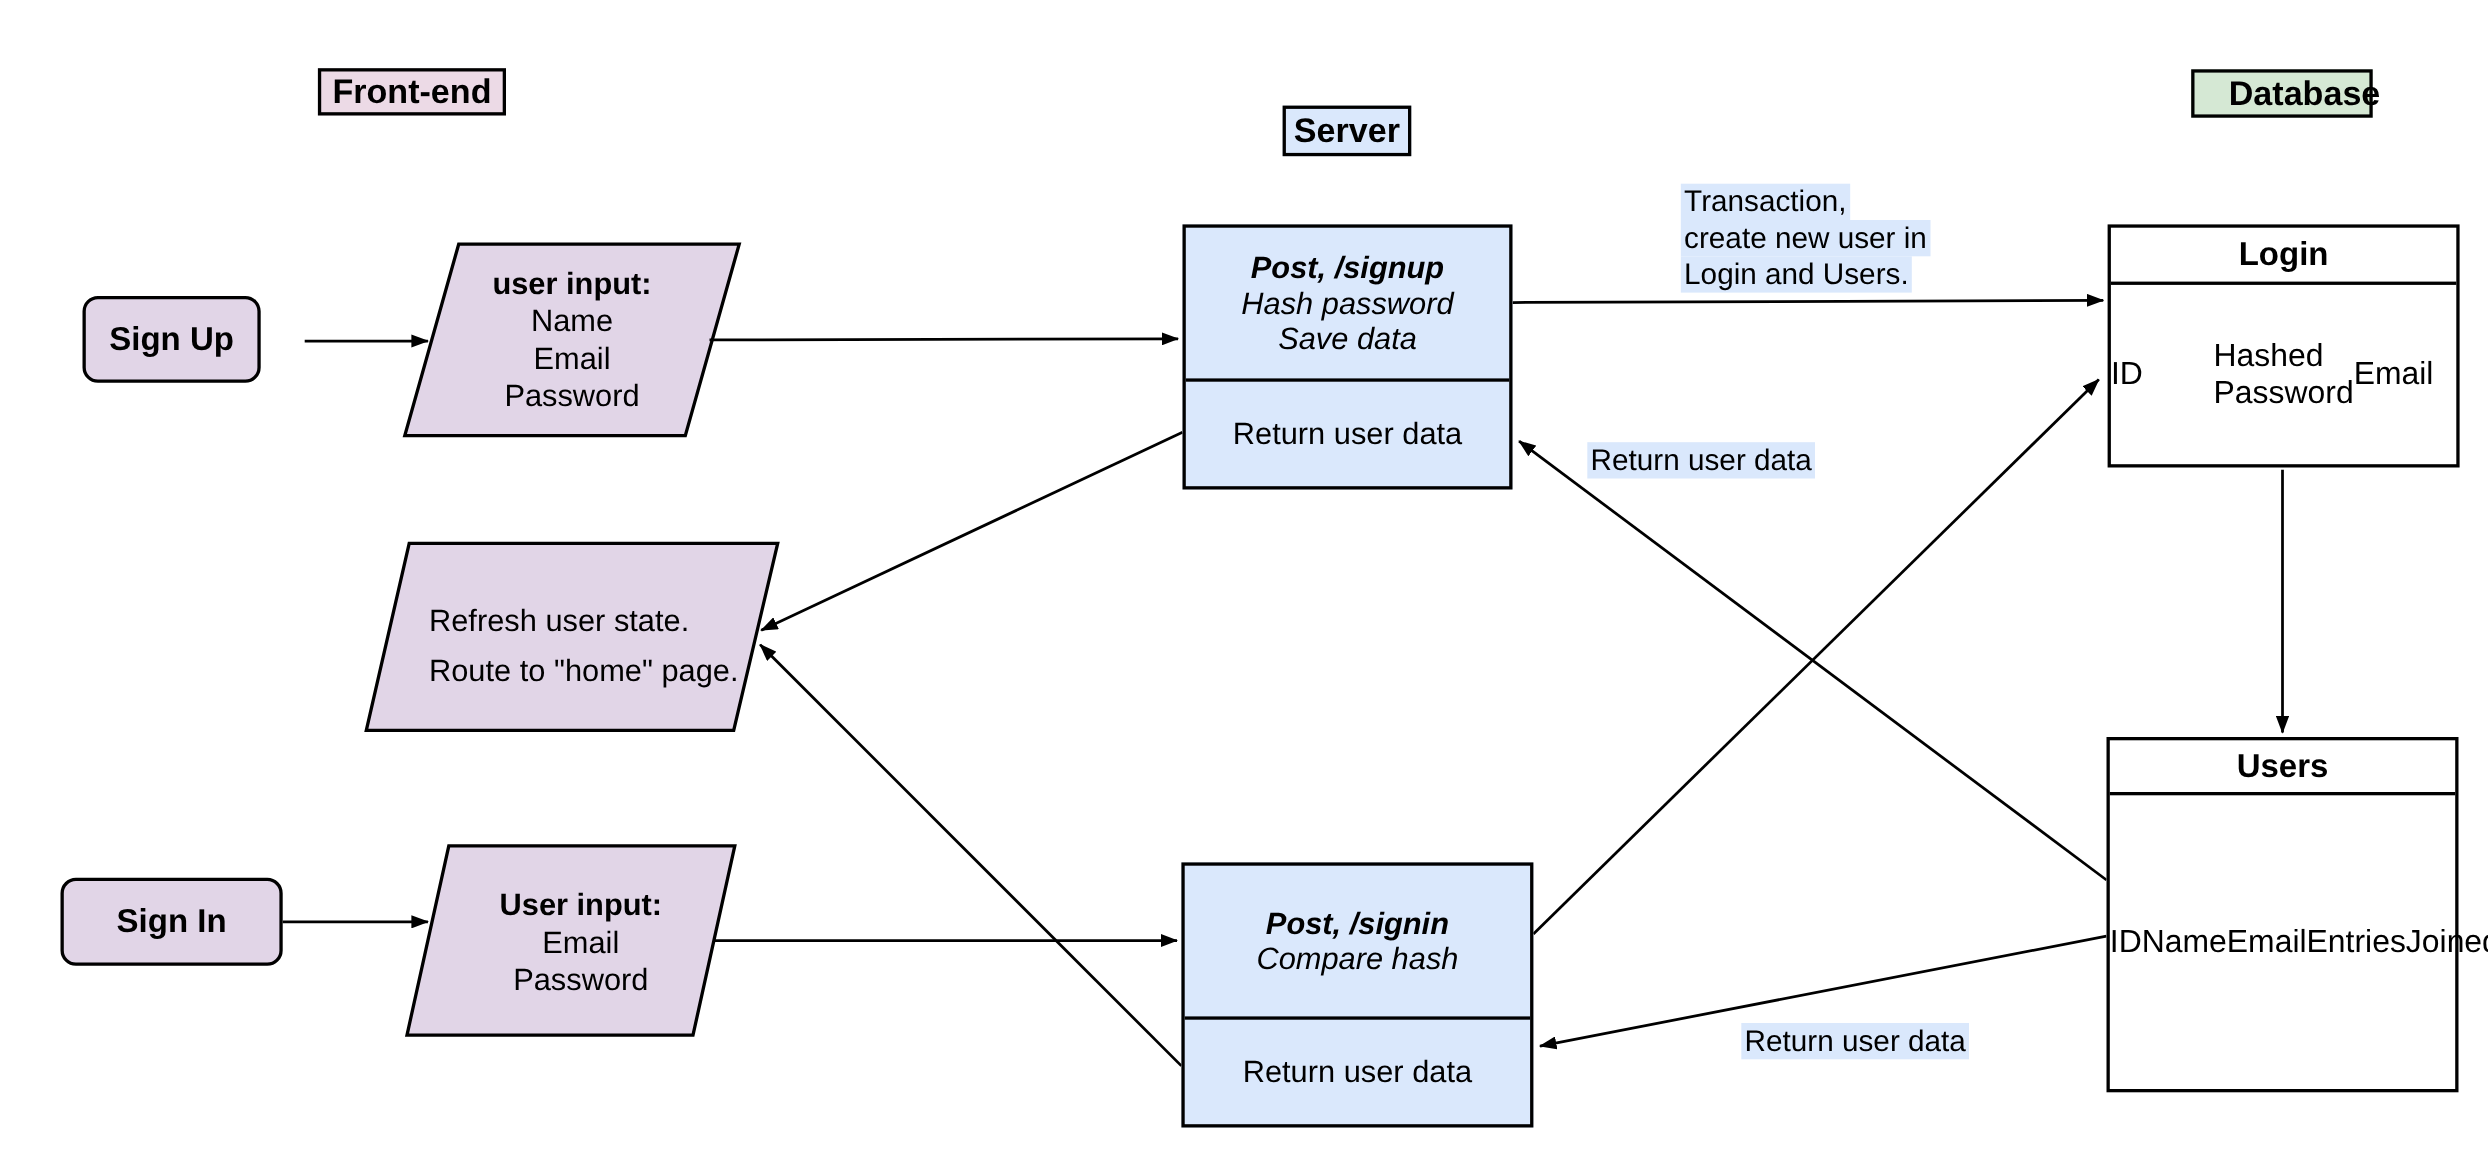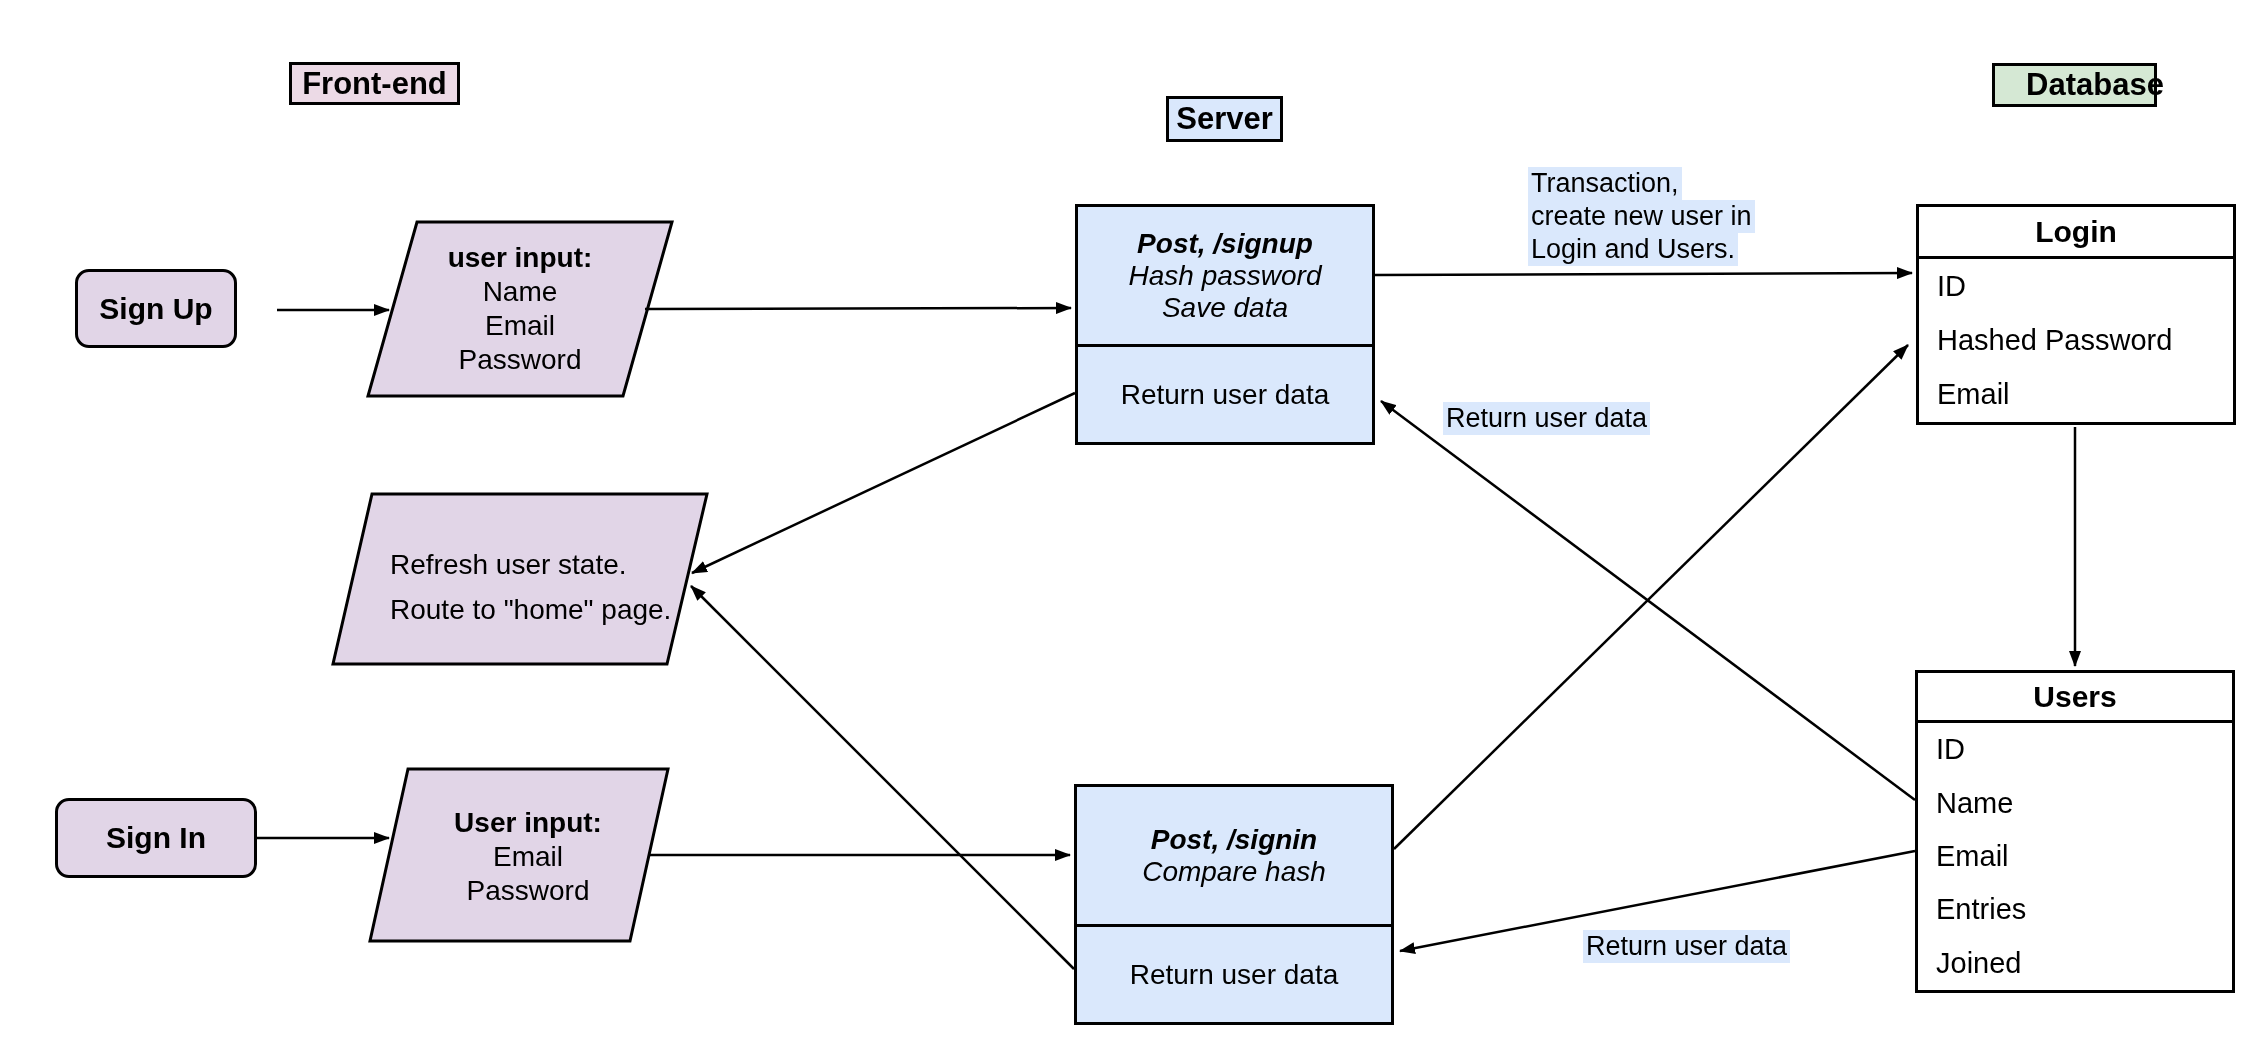--- a/index.html
+++ b/index.html
@@ -19,21 +19,21 @@
   .ptext{display:flex;flex-direction:column;justify-content:flex-start;text-align:center;font-size:28px;}
   .ptext .ln{line-height:34px;}
   .ptext-left{text-align:left;font-size:28px;}
   .ptext-left .ln{line-height:45px;}
   .endpoint{background:var(--blue);border:3px solid #000;display:flex;flex-direction:column;}
   .endpoint .sec-top{height:140px;border-bottom:3px solid #000;display:flex;flex-direction:column;align-items:center;justify-content:center;font-size:28px;}
   .endpoint .sec-top .ln{line-height:32px;font-style:italic;}
   .endpoint .sec-bot{flex:1;display:flex;align-items:center;justify-content:center;font-size:28px;}
   .db-table{background:#ffffff;border:3px solid #000;display:flex;flex-direction:column;}
   .db-table .tbl-head{border-bottom:3px solid #000;display:flex;align-items:center;justify-content:center;font-weight:bold;font-size:30px;}
-  .db-table .tbl-rows{flex:1;display:flex;flex-direction:column;padding-left:18px;}
+  .db-table .tbl-rows{flex:1;display:flex;flex-direction:row;}
   .db-table .tbl-row{flex:1;display:flex;align-items:center;font-size:29px;}
   .hl-label{font-size:27px;line-height:33px;}
   .hl-label .hl{background:var(--hl);display:table;padding:0 3px;white-space:nowrap;}
   .b{font-weight:bold;}
 </style>
 </head>
 <body>
 
 <div id="canvas">
 

